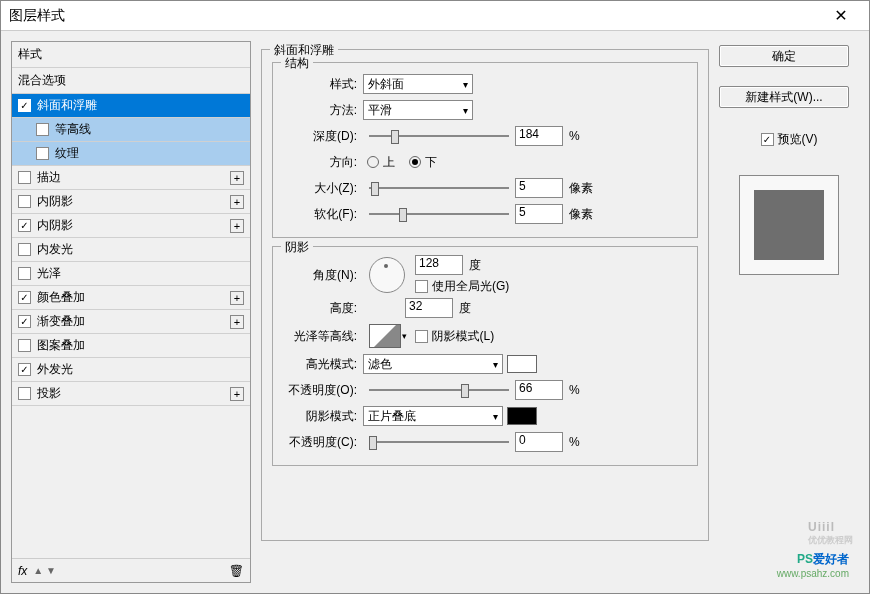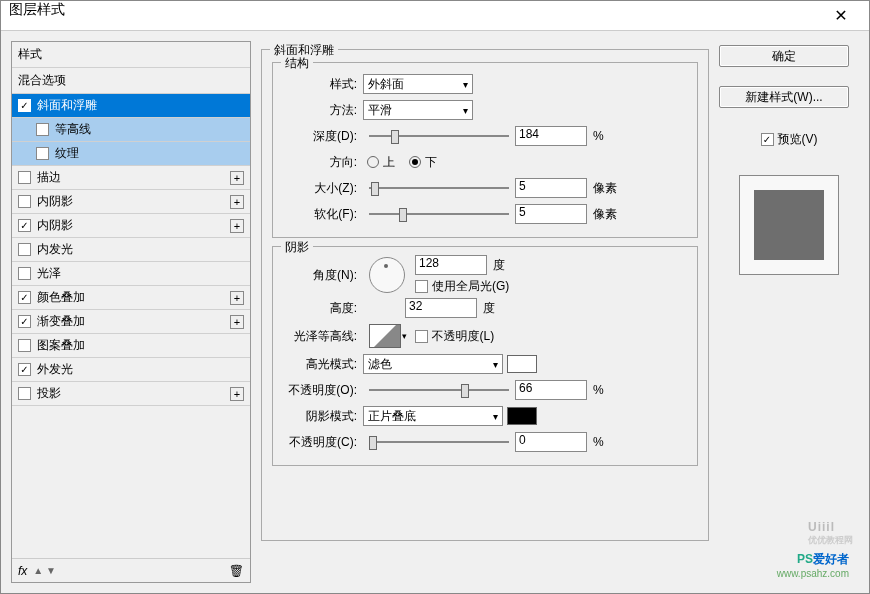--- a/index.html
+++ b/index.html
@@ -1,18 +1,18 @@
 <!DOCTYPE html>
 <html><head>
 <meta charset="utf-8">
 <style>
 * { box-sizing: border-box; margin: 0; padding: 0; font-family: "Microsoft YaHei", SimSun, sans-serif; font-size: 12px; }
 body { background: #fff; width: 870px; height: 594px; overflow: hidden; }
 .dialog { width: 870px; height: 594px; background: #f0f0f0; border: 1px solid #888; position: relative; }
-.titlebar { background: #fff; height: 30px; display: flex; align-items: flex-start; padding: 0 8px; border-bottom: 1px solid #ccc; }
+.titlebar { background: #fff; height: 30px; display: flex; align-items: center; padding: 0 8px; border-bottom: 1px solid #ccc; }
 .titlebar-title { font-size: 14px; }
 .titlebar-close { margin-left: auto; width: 40px; height: 28px; display: flex; align-items: center; justify-content: center; font-size: 16px; }
 .content { display: flex; padding: 10px; gap: 10px; height: calc(100% - 30px); }
 .styles-panel { width: 240px; border: 1px solid #999; background: #f0f0f0; display: flex; flex-direction: column; }
 .style-row { height: 24px; display: flex; align-items: center; padding: 0 6px; border-bottom: 1px solid #d0d0d0; cursor: default; }
 .style-row.header { height: 26px; }
 .style-row.selected { background: #0078d7; color: #fff; }
 .style-row.sub-selected { background: #a8cdee; }
 .style-row .cb { width: 13px; height: 13px; border: 1px solid #888; background: #fff; margin-right: 6px; display: inline-flex; align-items: center; justify-content: center; font-size: 10px; color: #000; }
 .style-row.selected .cb { border-color: #fff; }
@@ -26,21 +26,21 @@
 .fieldset { border: 1px solid #aaa; margin-top: 8px; padding: 8px 10px 10px 10px; position: relative; }
 .fieldset-legend { position: absolute; top: -8px; left: 8px; background: #f0f0f0; padding: 0 4px; }
 .form-row { display: flex; align-items: center; height: 26px; }
 .form-label { width: 80px; text-align: right; padding-right: 6px; }
 .dropdown { border: 1px solid #888; background: #fff; height: 20px; display: flex; align-items: center; padding: 0 4px; width: 110px; }
 .dropdown .dd-text { flex: 1; }
 .dropdown .dd-arrow { font-size: 10px; }
 .slider { flex: 1; max-width: 140px; height: 18px; position: relative; margin: 0 6px; }
 .slider .track { position: absolute; top: 8px; left: 0; right: 0; height: 2px; background: #888; }
 .slider .thumb { position: absolute; top: 3px; width: 8px; height: 14px; background: #ddd; border: 1px solid #666; }
-.num-input { width: 72px; height: 20px; border: 1px solid #888; background: #fff; padding: 0 3px; text-align: left; }
+.num-input { width: 48px; height: 20px; border: 1px solid #888; background: #fff; padding: 0 3px; text-align: left; }
 .unit { margin-left: 6px; }
 .radio { width: 12px; height: 12px; border: 1px solid #666; border-radius: 50%; display: inline-flex; align-items: center; justify-content: center; margin: 0 4px; }
 .radio.checked::after { content: ""; width: 6px; height: 6px; background: #000; border-radius: 50%; }
 .swatch-gloss { width: 32px; height: 24px; border: 1px solid #666; background: linear-gradient(135deg, #fff 0%, #fff 49%, #888 51%, #888 100%); margin-left: 6px; }
 .color-sw { width: 30px; height: 18px; border: 1px solid #666; margin-left: 4px; }
 .angle-dial { width: 36px; height: 36px; border: 1px solid #888; border-radius: 50%; background: #f8f8f8; position: relative; margin-left: 6px; }
 .angle-dial::after { content: ""; position: absolute; top: 6px; left: 14px; width: 4px; height: 4px; background: #666; border-radius: 50%; }
 .btn-row { display: flex; gap: 10px; justify-content: center; margin-top: 10px; }
 .button { height: 22px; border: 1px solid #888; background: #f0f0f0; padding: 0 12px; display: inline-flex; align-items: center; justify-content: center; border-radius: 2px; box-shadow: 0 0 0 1px #fff inset; }
 .right-panel { width: 140px; display: flex; flex-direction: column; gap: 19px; padding-top: 4px; }
@@ -215,21 +215,21 @@
             <span style="width:42px;"></span>
             <span class="num-input">32</span>
               <span class="unit">度</span>
           </div>
           <div class="form-row" style="height:30px;">
               <span class="form-label">光泽等高线:</span>
             <div class="swatch-gloss"></div>
               <span style="font-size:9px;margin-left:1px;">▾</span>
             <span class="cb-inline">
                 <span class="cb"></span>
-                <span>不透明度(L)</span>
+                <span>阴影模式(L)</span>
               </span>
           </div>
           <div class="form-row">
               <span class="form-label">高光模式:</span>
             <div class="dropdown" style="width:140px;">
                 <span class="dd-text">滤色</span>
                 <span class="dd-arrow">▾</span>
               </div>
             <div class="color-sw" style="background:#fff;"></div>
           </div>

